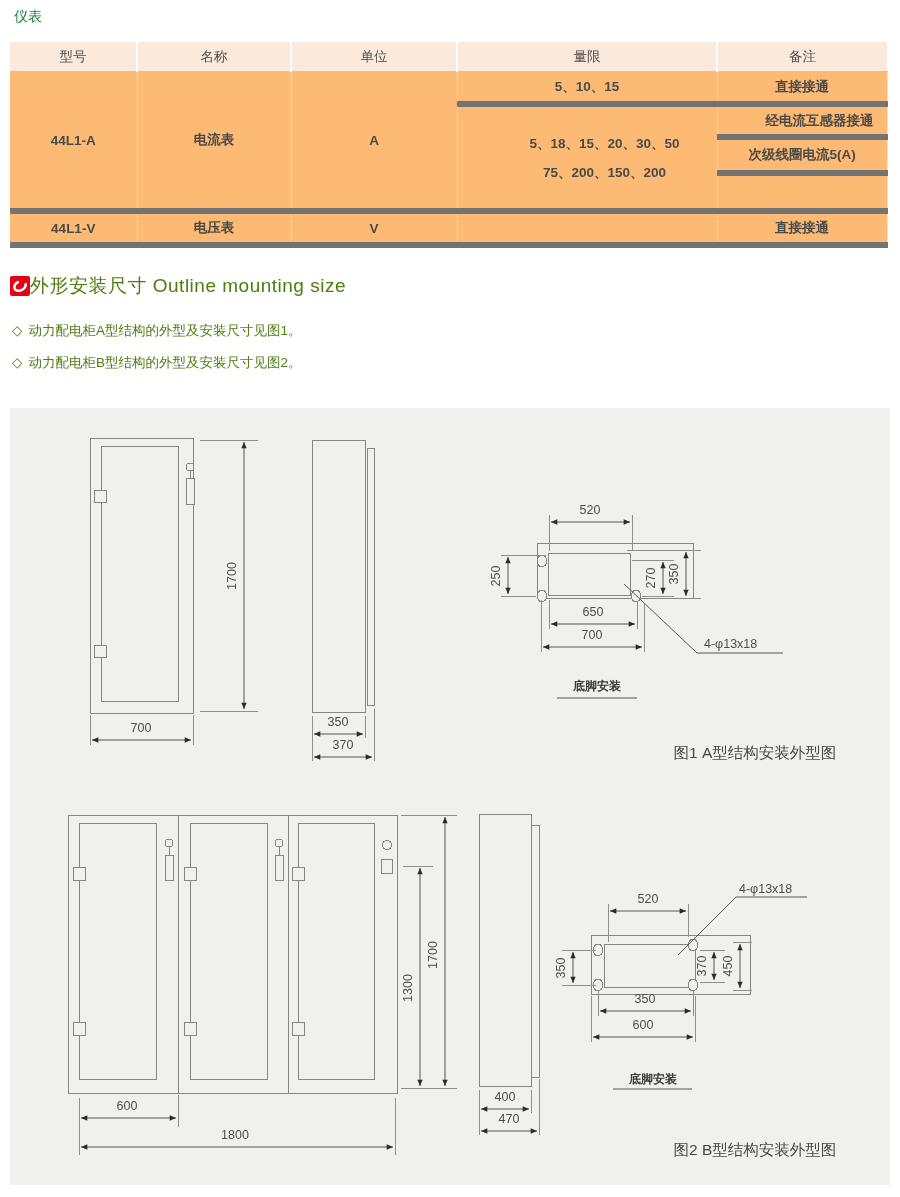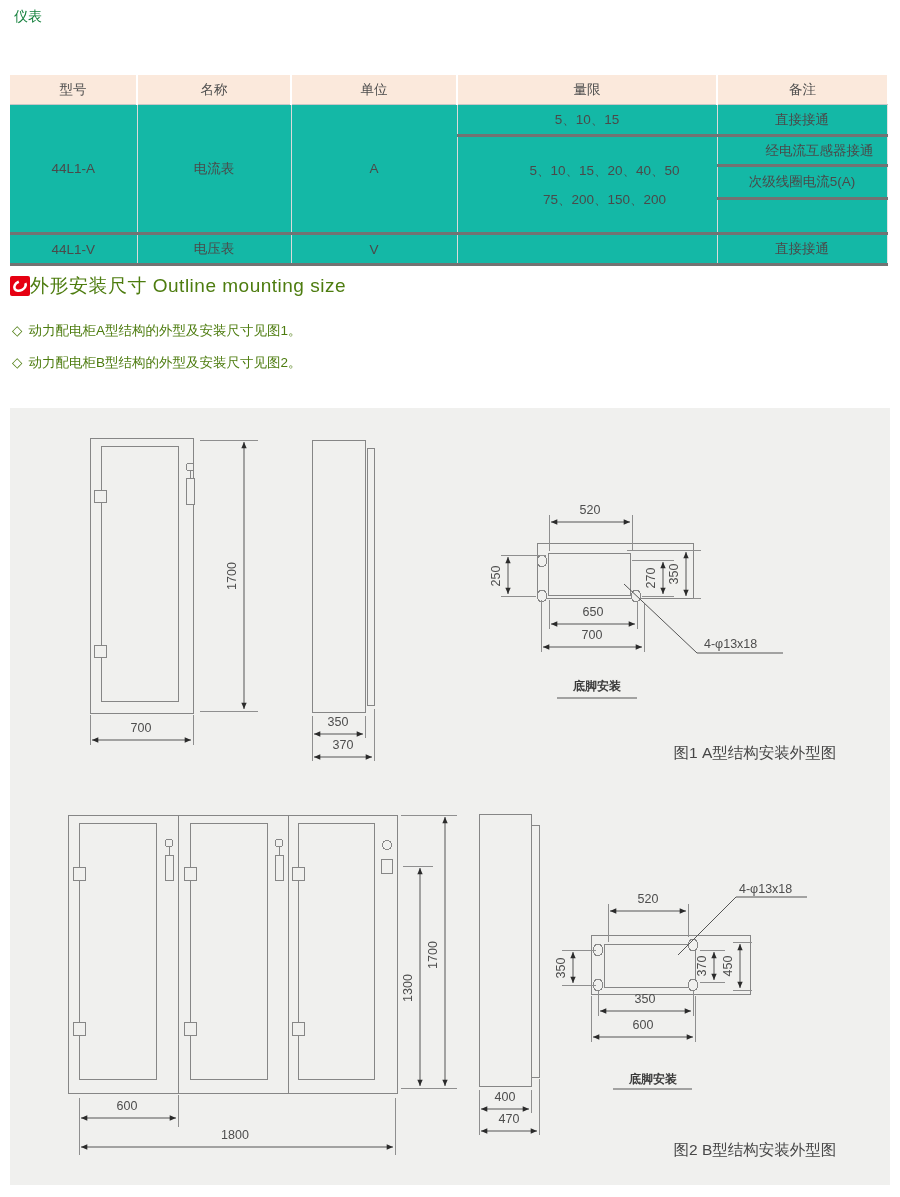--- a/index.html
+++ b/index.html
@@ -4,30 +4,30 @@
 <style>
   html,body{margin:0;padding:0;}
   body{
     width:900px;height:1197px;position:relative;background:#ffffff;
     font-family:"Liberation Sans","DejaVu Sans",sans-serif;color:#404040;overflow:hidden;
   }
   .doc-label{position:absolute;left:14px;top:8px;font-size:14px;color:#15803d;}
   
   .spec-table{
     position:absolute;left:10px;top:42px;width:877px;border-collapse:collapse;
-    table-layout:fixed;font-size:13.5px;color:#4a4a4a;margin-top:33px;
+    table-layout:fixed;font-size:13.5px;color:#4a4a4a;
   }
   .spec-table th{
     background:#fbe9dc;font-weight:normal;height:27px;color:#4d4d4d;
     border-right:2px solid #ffffff;border-bottom:1px solid #c6c6c6;
   }
   .spec-table th:last-child{border-right:none;}
   .spec-table td{
-    border-right:1px solid #dadada;border-bottom:3px solid #737373;
-    text-align:center;vertical-align:middle;background:#14b8a6;
+    border-right:1px solid #dadada;border-bottom:6px solid #737373;
+    text-align:center;vertical-align:middle;background:#fdba74;font-weight:bold;
   }
   .spec-table td:last-child{border-right:1px solid #e3e3e3;}
   tr.r1 td{height:27px;} tr.r2 td{height:25px;padding-left:36px;} tr.r3 td{height:28px;}
   tr.r4 td{height:30px;} tr.r5 td{height:26px;}
   td.range2 div{line-height:29px;}
   
   .section-head{position:absolute;left:10px;top:273px;display:flex;align-items:center;}
   .section-head .icon{width:20px;height:20px;display:inline-block;}
   .section-title{font-size:19px;color:#4d7c0f;letter-spacing:0.5px;}
   
@@ -69,21 +69,21 @@
   <tbody>
     <tr class="r1">
       <td rowspan="4">44L1-A</td>
       <td rowspan="4">电流表</td>
       <td rowspan="4">A</td>
       <td>5、10、15</td>
       <td>直接接通</td>
     </tr>
     <tr class="r2">
       <td rowspan="3" class="range2">
-        <div>5、10、15、20、40、50</div>
+        <div>5、18、15、20、30、50</div>
         <div>75、200、150、200</div>
       </td>
       <td>经电流互感器接通</td>
     </tr>
     <tr class="r3">
       <td>次级线圈电流5(A)</td>
     </tr>
     <tr class="r4">
       <td></td>
     </tr>

